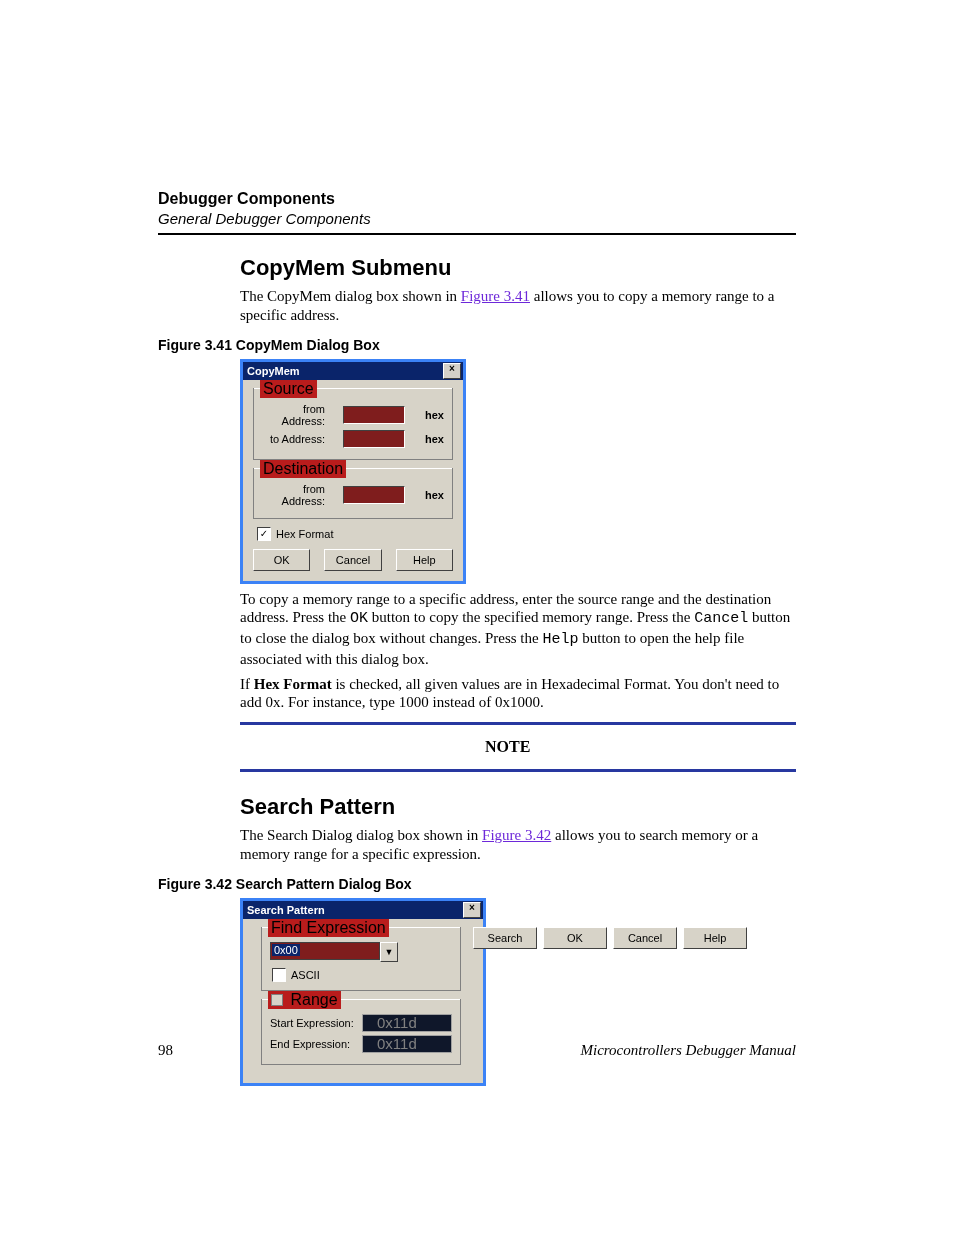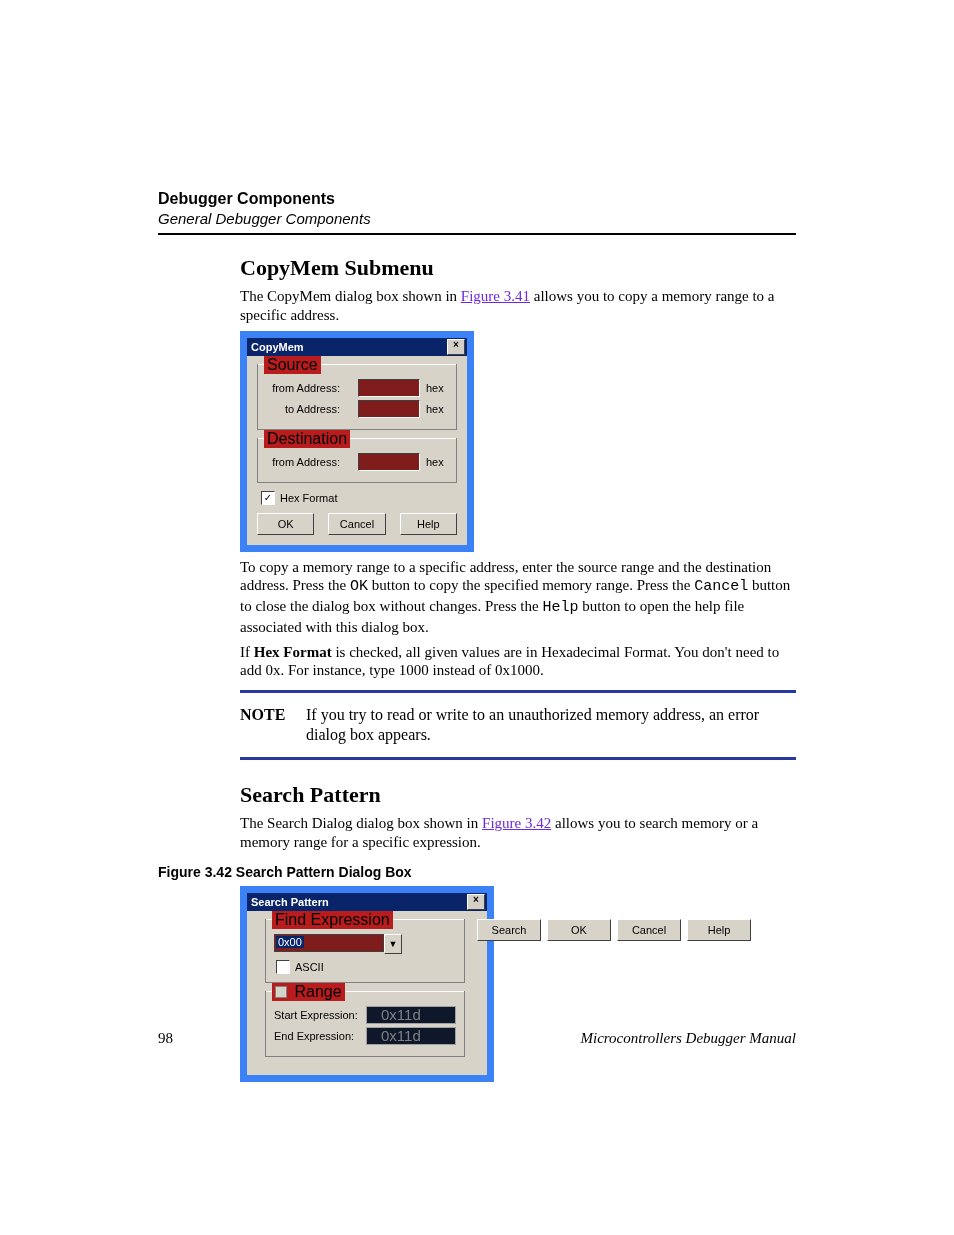--- a/index.html
+++ b/index.html
@@ -26,21 +26,21 @@
     font-style: italic;
     font-size: 15px;
     margin-top: 2px;
   }
   .hdr-rule {
     border: none;
     border-top: 2px solid #000;
     margin: 6px 0 18px 0;
   }
   .h2 {
-    font-family: Liberation Serif, serif;
+    font-family: Liberation Sans, sans-serif;
     font-weight: bold;
     font-size: 22px;
     margin: 20px 0 6px 82px;
   }
   .para {
     margin: 6px 0 6px 82px;
     font-size: 15px;
     line-height: 1.25;
   }
   .link { color: #6d28d9; text-decoration: underline; }
@@ -52,21 +52,21 @@
   }
   .note-wrap { margin: 10px 0 10px 82px; }
   .note-rule { border: none; border-top: 3px solid #2838a0; }
   .note-body { display: flex; padding: 4px 0; font-size: 16px; line-height: 1.25; justify-content: center; }
   .note-label { font-weight: bold; width: 66px; flex: 0 0 66px; }
   .note-text { flex: 1; }
 
   
   .dlg {
     margin-left: 82px;
-    border: 7px solid #3b82f6;
+    border: 3px solid #3b82f6;
     background: #d7d3c8;
     font-family: Tahoma, Arial, sans-serif;
     font-size: 11px;
     color: #000;
   }
   .dlg .titlebar {
     display: flex;
     justify-content: space-between;
     align-items: center;
     height: 18px;
@@ -110,21 +110,21 @@
   .row .lbl { width: 74px; text-align: right; padding-right: 18px; font-size: 11px; }
   .txt {
     height: 16px;
     background: #7f1d1d;
     border: 1px solid #404040;
     border-right-color: #fff;
     border-bottom-color: #fff;
     flex: 1;
   }
   .txt-small { width: 60px; flex: none; }
-  .sfx { padding-left: 6px; font-size: 11px; }
+  .sfx { padding-left: 20px; font-size: 11px; font-weight: bold; }
   .chk { display: flex; align-items: center; gap: 5px; margin: 4px 0 8px 4px; font-size:11px;}
   .chkbox {
     width: 12px; height: 12px; background: #fff;
     border: 1px solid #404040;
     border-right-color: #fff; border-bottom-color: #fff;
     display:flex; align-items:center; justify-content:center;
     font-size: 10px; line-height:10px;
   }
   .btnrow { display: flex; gap: 14px; justify-content: space-between; }
   .wbtn {
@@ -151,40 +151,41 @@
   .range-lbl { width: 92px; text-align:left; font-size:11px; }
   .disabled-txt {
     height:16px; width:60px;
     border:1px solid #a0a0a0;
     background:#0f172a; color:#808080;
     font-size:15px; padding:0 14px; line-height:16px;
   }
 
   .footer {
     position: absolute;
-    left: 158px; right: 158px; bottom: 188px;
+    left: 158px; right: 158px; bottom: 176px;
     display:flex; justify-content:space-between;
     font-size: 15px;
   }
   .footer .manual { font-style: italic; }
   .mono { font-family: "Courier New", monospace; }
 </style>
 </head>
 <body>
 
 <div class="page">
   <div class="hdr-title">Debugger Components</div>
   <div class="hdr-sub">General Debugger Components</div>
   <hr class="hdr-rule">
 
   <div class="h2">CopyMem Submenu</div>
   <p class="para">
     <span>The CopyMem dialog box shown in </span><a href="#" class="link">Figure 3.41</a><span> allows you to copy a memory range to a specific address.</span>
   </p>
 
+  <div class="figcap">Figure 3.41  CopyMem Dialog Box</div>
 
   <div class="dlg" style="width:220px">
     <div class="titlebar titlebar-active">
       <span>CopyMem</span>
       <div class="closebtn">×</div>
     </div>
     <div class="dlg-body">
       <div class="group">
         <span class="group-label">Source</span>
         <div class="row">
@@ -223,21 +224,20 @@
   </p>
 
   <p class="para">
     <span>If </span><b>Hex Format</b><span> is checked, all given values are in Hexadecimal Format. You don't need to add 0x. For instance, type 1000 instead of 0x1000.</span>
   </p>
 
   <div class="note-wrap">
     <hr class="note-rule">
     <div class="note-body">
       <div class="note-label">NOTE</div>
-      <div class="note-text">If you try to read or write to an unauthorized memory address, an error dialog box appears.</div>
     </div>
     <hr class="note-rule">
   </div>
 
   <div class="h2" style="margin-top:22px">Search Pattern</div>
   <p class="para">
     <span>The Search Dialog dialog box shown in </span><a href="#" class="link">Figure 3.42</a><span> allows you to search memory or a memory range for a specific expression.</span>
   </p>
 
   <div class="figcap">Figure 3.42  Search Pattern Dialog Box</div>

